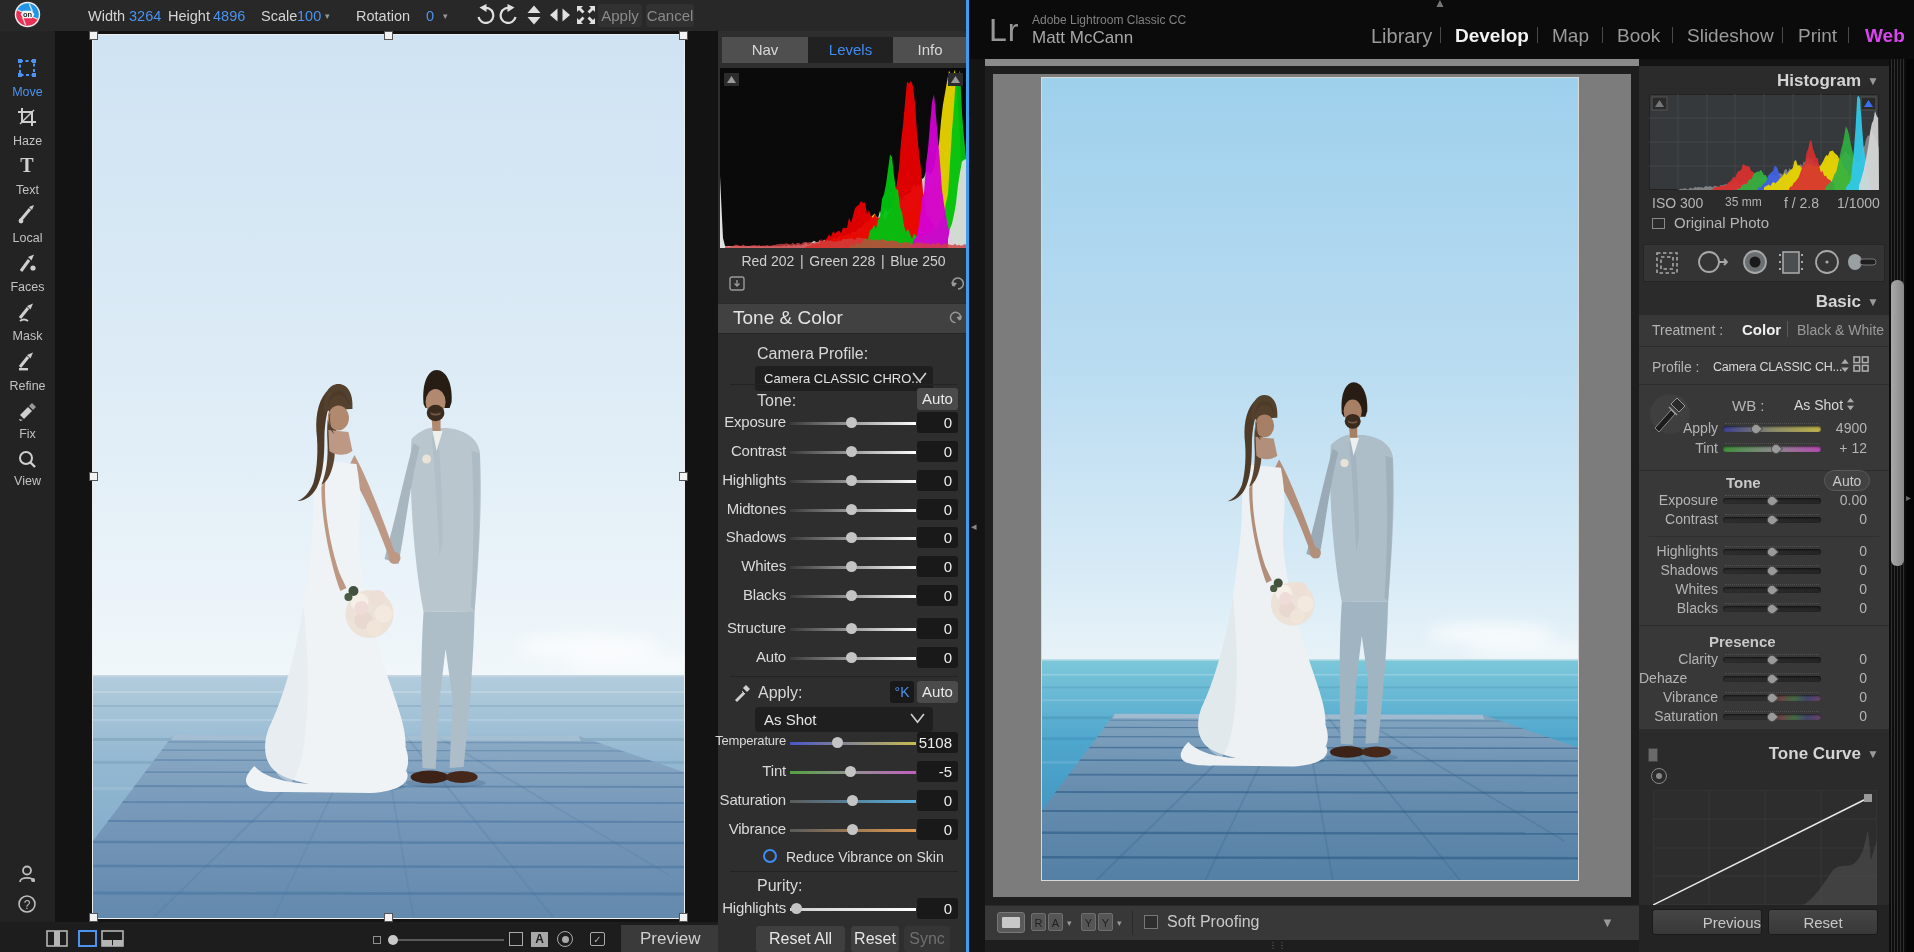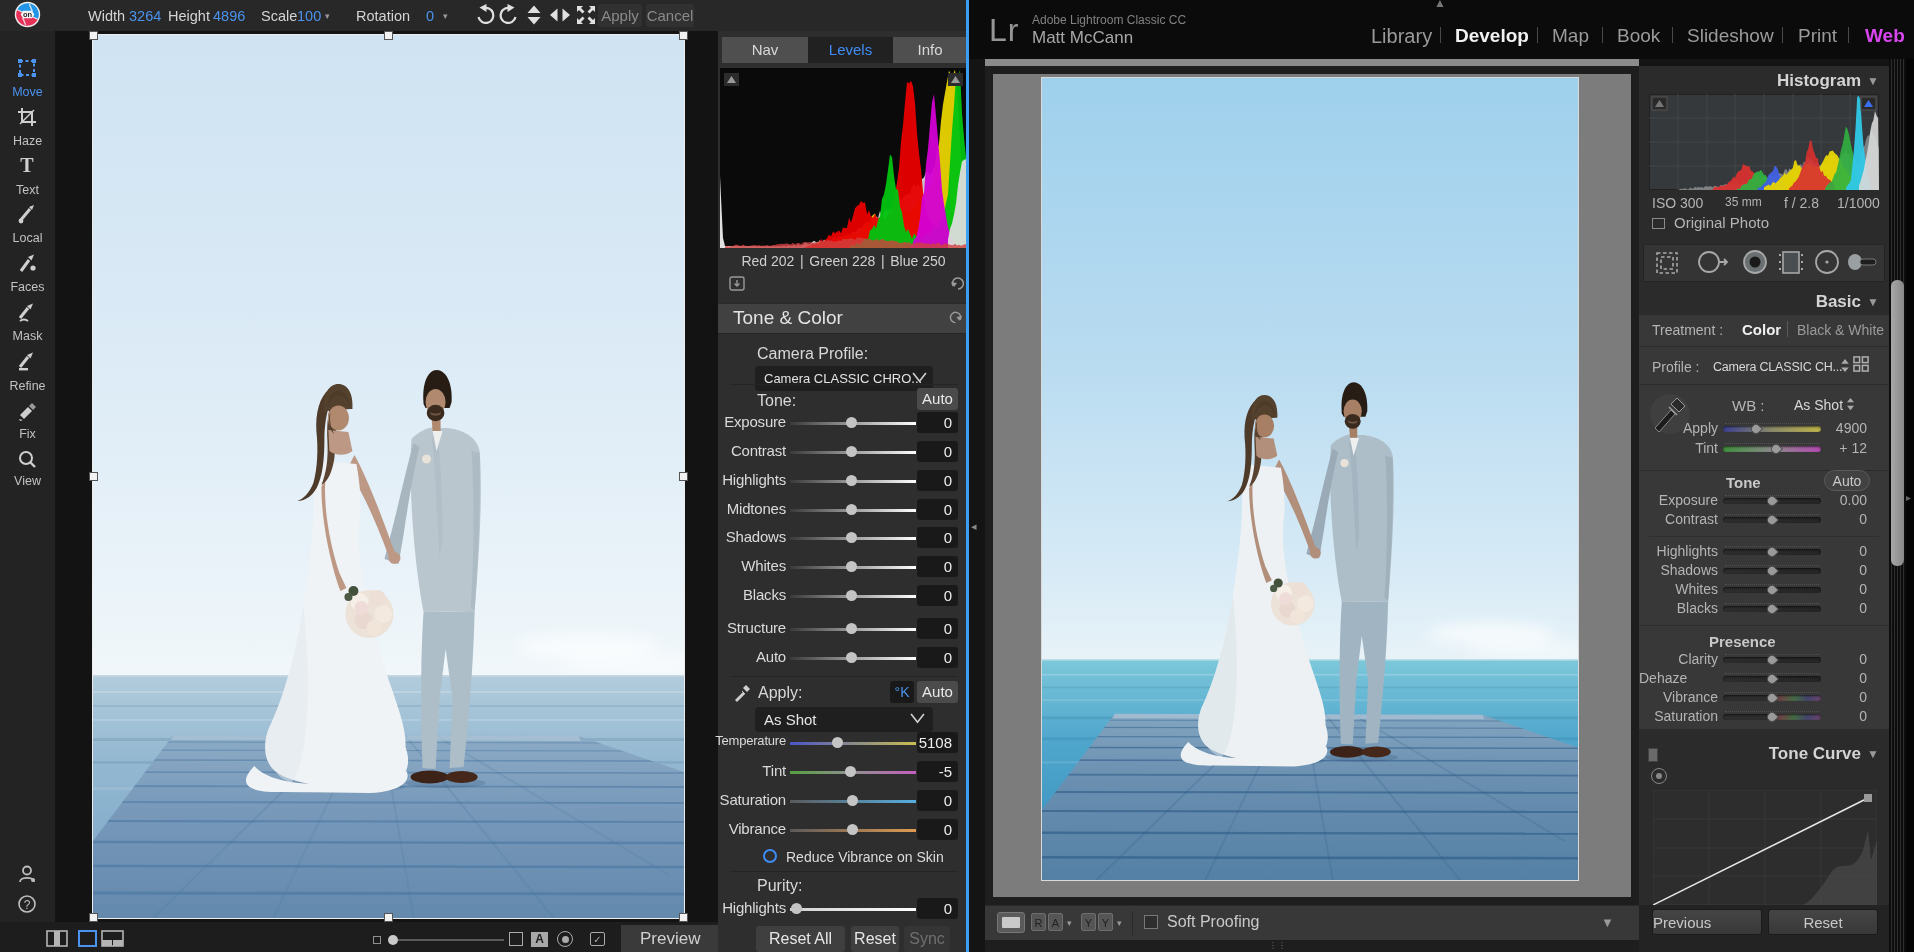--- a/index.html
+++ b/index.html
@@ -678,18 +678,18 @@
 <rect x="0" y="0" width="224" height="115" fill="#2d2d2d" stroke="#3a3a3a"></rect>
 <g stroke="#383838" stroke-width="1">
           <path d="M56,0 L56,115 M112,0 L112,115 M168,0 L168,115 M0,29 L224,29 M0,58 L224,58 M0,86 L224,86"></path>
         </g>
 <path d="M150,115 C160,110 170,95 180,80 C190,70 200,85 210,60 L215,40 L218,70 L224,50 L224,115 Z" fill="#4a4a4a" opacity="0.7"></path>
 <path d="M0,115 L215,8" stroke="#e8e8e8" stroke-width="1.5" fill="none"></path>
 <rect x="211" y="4" width="8" height="8" fill="#999"></rect>
 </svg>
 </div>
 <div class="a" style="left:670px;top:905px;width:257px;height:47px;background:#232323"></div>
-<div class="a" style="left:683px;top:909px;width:110px;height:26px;background:linear-gradient(#454545,#383838);border:1px solid #1a1a1a;border-radius:3px;color:#c8c8c8;font-size:15px;text-align:left;line-height:26px">Previous</div>
+<div class="a" style="left:683px;top:909px;width:110px;height:26px;background:linear-gradient(#454545,#383838);border:1px solid #1a1a1a;border-radius:3px;color:#c8c8c8;font-size:15px;text-align:right;line-height:26px">Previous</div>
 <div class="a" style="left:799px;top:909px;width:110px;height:26px;background:linear-gradient(#454545,#383838);border:1px solid #1a1a1a;border-radius:3px;color:#c8c8c8;font-size:15px;text-align:center;line-height:26px">Reset</div>
 <div class="a" style="left:920px;top:59px;width:17px;height:893px;background:repeating-linear-gradient(90deg,#0d0d0d 0px,#0d0d0d 2px,#2e2e2e 2px,#2e2e2e 3px)"></div>
 <div class="a" style="left:937px;top:59px;width:8px;height:893px;background:#050505"></div>
 <div class="a" style="left:922px;top:280px;width:13px;height:286px;background:linear-gradient(90deg,#a8a8a8,#888);border-radius:6px"></div>
 <div class="tx" style="left:937px;top:492px;font-size:10px;color:#666">▸</div>
 </div>
 </body></html>

